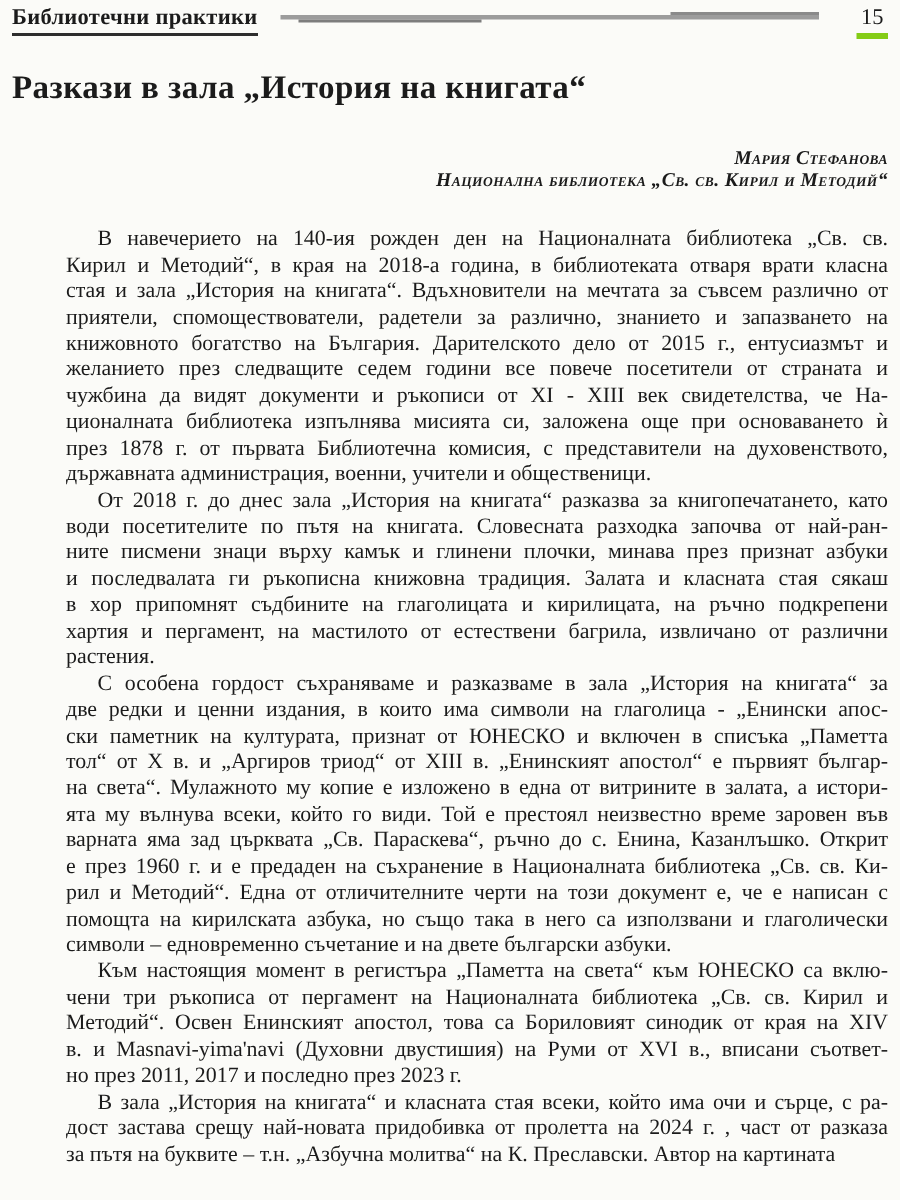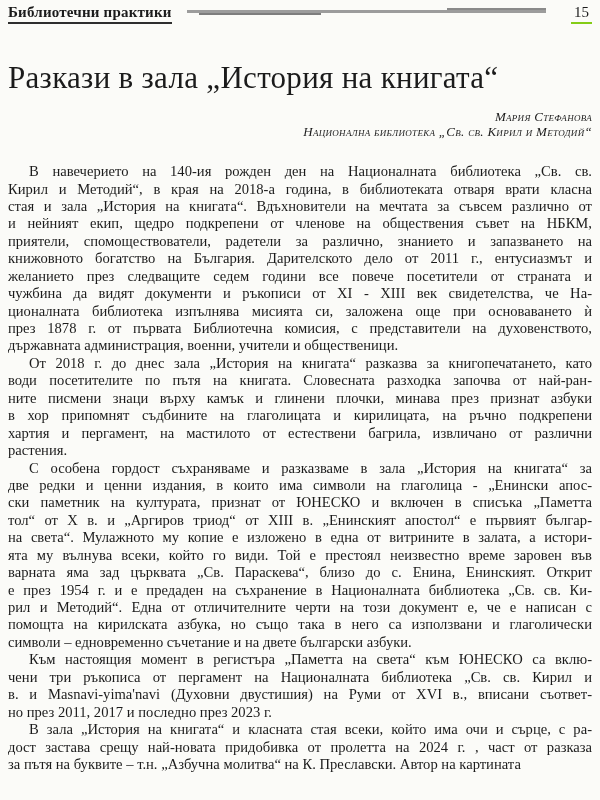--- a/index.html
+++ b/index.html
@@ -38,53 +38,54 @@
     height:8px;
     margin:4px 10px 0 8px;
     position:relative;
   }
   .header-rule .bar-a{position:absolute;left:2%;right:4%;top:2px;height:3px;background:var(--rule);}
   .header-rule .bar-b{position:absolute;left:5%;width:32%;top:5px;height:2px;background:#7d7d7d;}
   .header-rule .bar-c{position:absolute;right:4%;width:26%;top:0;height:2px;background:#8a8a8a;}
   .page-number{
     font-size:15px;
     font-weight:normal;
-    border-bottom:2px solid #84cc16;
+    border-bottom:4px solid #84cc16;
     padding:0 3px 1px 3px;
   }
   
   .article-title{
-    margin-top:37px;
-    font-size:31px;
-    font-weight:normal;
+    margin-top:20px;
+    font-size:22px;
+    font-weight:bold;
     letter-spacing:0.3px;
     line-height:1.1;
   }
   .byline{
-    margin-top:15px;
+    margin-top:28px;
     text-align:right;
-    font-weight:normal;
+    font-weight:bold;
     font-style:italic;
     font-variant:small-caps;
     font-size:13px;
     line-height:14.5px;
     letter-spacing:0.3px;
   }
   
   .article-body{
     margin-top:24px;
     font-size:14.6px;
     line-height:17.45px;
   }
   .paragraph{margin:0;}
   .line{
     text-align:justify;
     text-align-last:justify;
     height:17.45px;
     overflow:hidden;
+    margin-left:36px;
   }
   .line.first{text-indent:21px;}
   .line.last{text-align-last:left;}
 </style>
 </head>
 <body>
 
 <div class="page">
 
   <div class="page-header">
@@ -102,53 +103,54 @@
   <div class="byline">
     <div>Мария Стефанова</div>
     <div>Национална библиотека „Св. св. Кирил и Методий“</div>
   </div>
 
   <div class="article-body">
       <div class="paragraph">
         <div class="line first">В навечерието на 140-ия рожден ден на Националната библиотека „Св. св.</div>
         <div class="line">Кирил и Методий“, в края на 2018-а година, в библиотеката отваря врати класна</div>
         <div class="line">стая и зала „История на книгата“. Вдъхновители на мечтата за съвсем различно от</div>
-        <div class="line">и нейният екип, щедро подкрепени от членове на обществения съвет на НБКМ,</div>
         <div class="line">приятели, спомоществователи, радетели за различно, знанието и запазването на</div>
-        <div class="line">книжовното богатство на България. Дарителското дело от 2011 г., ентусиазмът и</div>
+        <div class="line">книжовното богатство на България. Дарителското дело от 2015 г., ентусиазмът и</div>
         <div class="line">желанието през следващите седем години все повече посетители от страната и</div>
         <div class="line">чужбина да видят документи и ръкописи от XI - XIII век свидетелства, че На-</div>
         <div class="line">ционалната библиотека изпълнява мисията си, заложена още при основаването ѝ</div>
         <div class="line">през 1878 г. от първата Библиотечна комисия, с представители на духовенството,</div>
         <div class="line last">държавната администрация, военни, учители и общественици.</div>
       </div>
       <div class="paragraph">
         <div class="line first">От 2018 г. до днес зала „История на книгата“ разказва за книгопечатането, като</div>
         <div class="line">води посетителите по пътя на книгата. Словесната разходка започва от най-ран-</div>
         <div class="line">ните писмени знаци върху камък и глинени плочки, минава през признат азбуки</div>
+        <div class="line">и последвалата ги ръкописна книжовна традиция. Залата и класната стая сякаш</div>
         <div class="line">в хор припомнят съдбините на глаголицата и кирилицата, на ръчно подкрепени</div>
         <div class="line">хартия и пергамент, на мастилото от естествени багрила, извличано от различни</div>
         <div class="line last">растения.</div>
       </div>
       <div class="paragraph">
         <div class="line first">С особена гордост съхраняваме и разказваме в зала „История на книгата“ за</div>
         <div class="line">две редки и ценни издания, в които има символи на глаголица - „Енински апос-</div>
         <div class="line">ски паметник на културата, признат от ЮНЕСКО и включен в списъка „Паметта</div>
         <div class="line">тол“ от X в. и „Аргиров триод“ от XIII в. „Енинският апостол“ е първият българ-</div>
         <div class="line">на света“. Мулажното му копие е изложено в една от витрините в залата, а истори-</div>
         <div class="line">ята му вълнува всеки, който го види. Той е престоял неизвестно време заровен във</div>
-        <div class="line">варната яма зад църквата „Св. Параскева“, близо до с. Енина, Енинският. Открит</div>
-        <div class="line">е през 1954 г. и е предаден на съхранение в Националната библиотека „Св. св. Ки-</div>
+        <div class="line">варната яма зад църквата „Св. Параскева“, ръчно до с. Енина, Казанлъшко. Открит</div>
+        <div class="line">е през 1960 г. и е предаден на съхранение в Националната библиотека „Св. св. Ки-</div>
         <div class="line">рил и Методий“. Една от отличителните черти на този документ е, че е написан с</div>
         <div class="line">помощта на кирилската азбука, но също така в него са използвани и глаголически</div>
         <div class="line last">символи – едновременно съчетание и на двете български азбуки.</div>
       </div>
       <div class="paragraph">
         <div class="line first">Към настоящия момент в регистъра „Паметта на света“ към ЮНЕСКО са вклю-</div>
         <div class="line">чени три ръкописа от пергамент на Националната библиотека „Св. св. Кирил и</div>
+        <div class="line">Методий“. Освен Енинският апостол, това са Бориловият синодик от края на XIV</div>
         <div class="line">в. и Masnavi-yima'navi (Духовни двустишия) на Руми от XVI в., вписани съответ-</div>
         <div class="line last">но през 2011, 2017 и последно през 2023 г.</div>
       </div>
       <div class="paragraph">
         <div class="line first">В зала „История на книгата“ и класната стая всеки, който има очи и сърце, с ра-</div>
         <div class="line">дост застава срещу най-новата придобивка от пролетта на 2024 г. , част от разказа</div>
         <div class="line last">за пътя на буквите – т.н. „Азбучна молитва“ на К. Преславски. Автор на картината</div>
       </div>
     </div>
 

